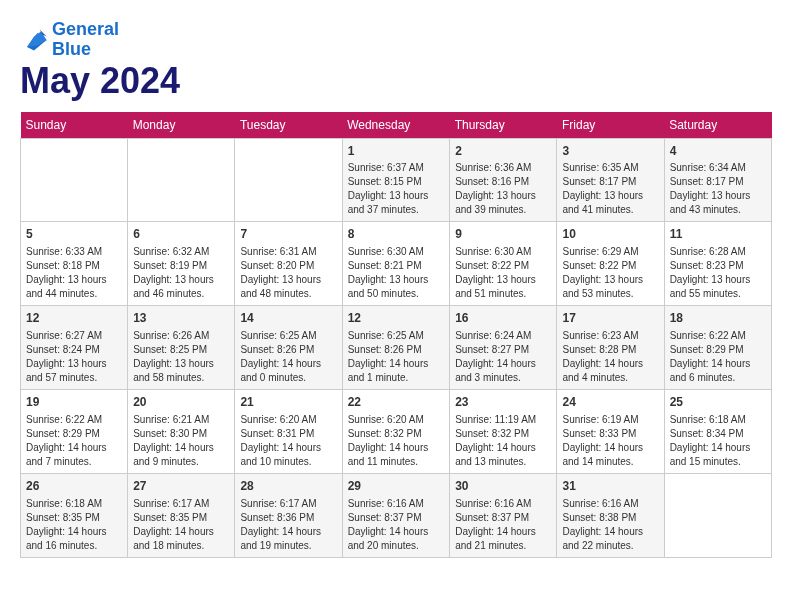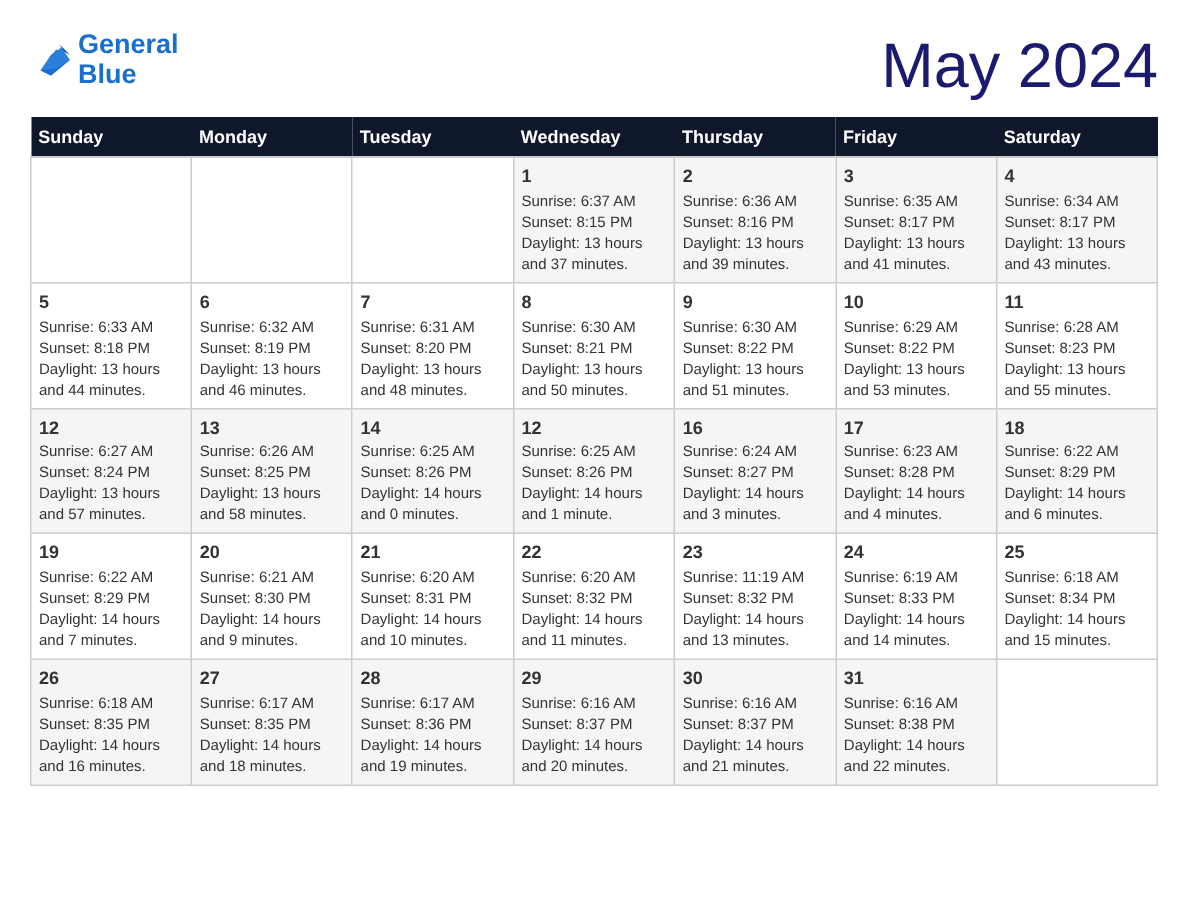--- a/index.html
+++ b/index.html
@@ -8,20 +8,21 @@
       background: #fff;
       width: 792px;
       min-height: 612px;
       padding: 20px;
     }
     .header {
       display: flex;
       align-items: flex-start;
       justify-content: space-between;
       margin-bottom: 10px;
+      flex-direction: column;
     }
     .logo {
       display: flex;
       align-items: center;
       gap: 4px;
     }
     .logo-text {
       font-size: 18px;
       font-weight: bold;
       color: #1a1a6e;
@@ -31,40 +32,40 @@
       color: #1a6ecc;
     }
     .logo-bird {
       width: 28px;
       height: 28px;
     }
     .title-block {
       text-align: right;
     }
     .main-title {
-      font-size: 42px;
-      font-weight: normal;
+      font-size: 36px;
+      font-weight: bold;
       color: #1a1a6e;
     }
     .subtitle {
       font-size: 15px;
       color: #333;
     }
     table {
       width: 100%;
       border-collapse: collapse;
       font-size: 11px;
     }
     thead tr th {
-      background-color: #0f172a;
+      background-color: #be185d;
       color: #fff;
       text-align: left;
       padding: 6px 5px;
       font-size: 12px;
-      font-weight: bold;
+      font-weight: normal;
     }
     tbody tr td {
       border: 1px solid #ccc;
       vertical-align: top;
       padding: 4px 5px;
       width: 108px;
       min-height: 70px;
       color: #333;
       line-height: 1.4;
     }

